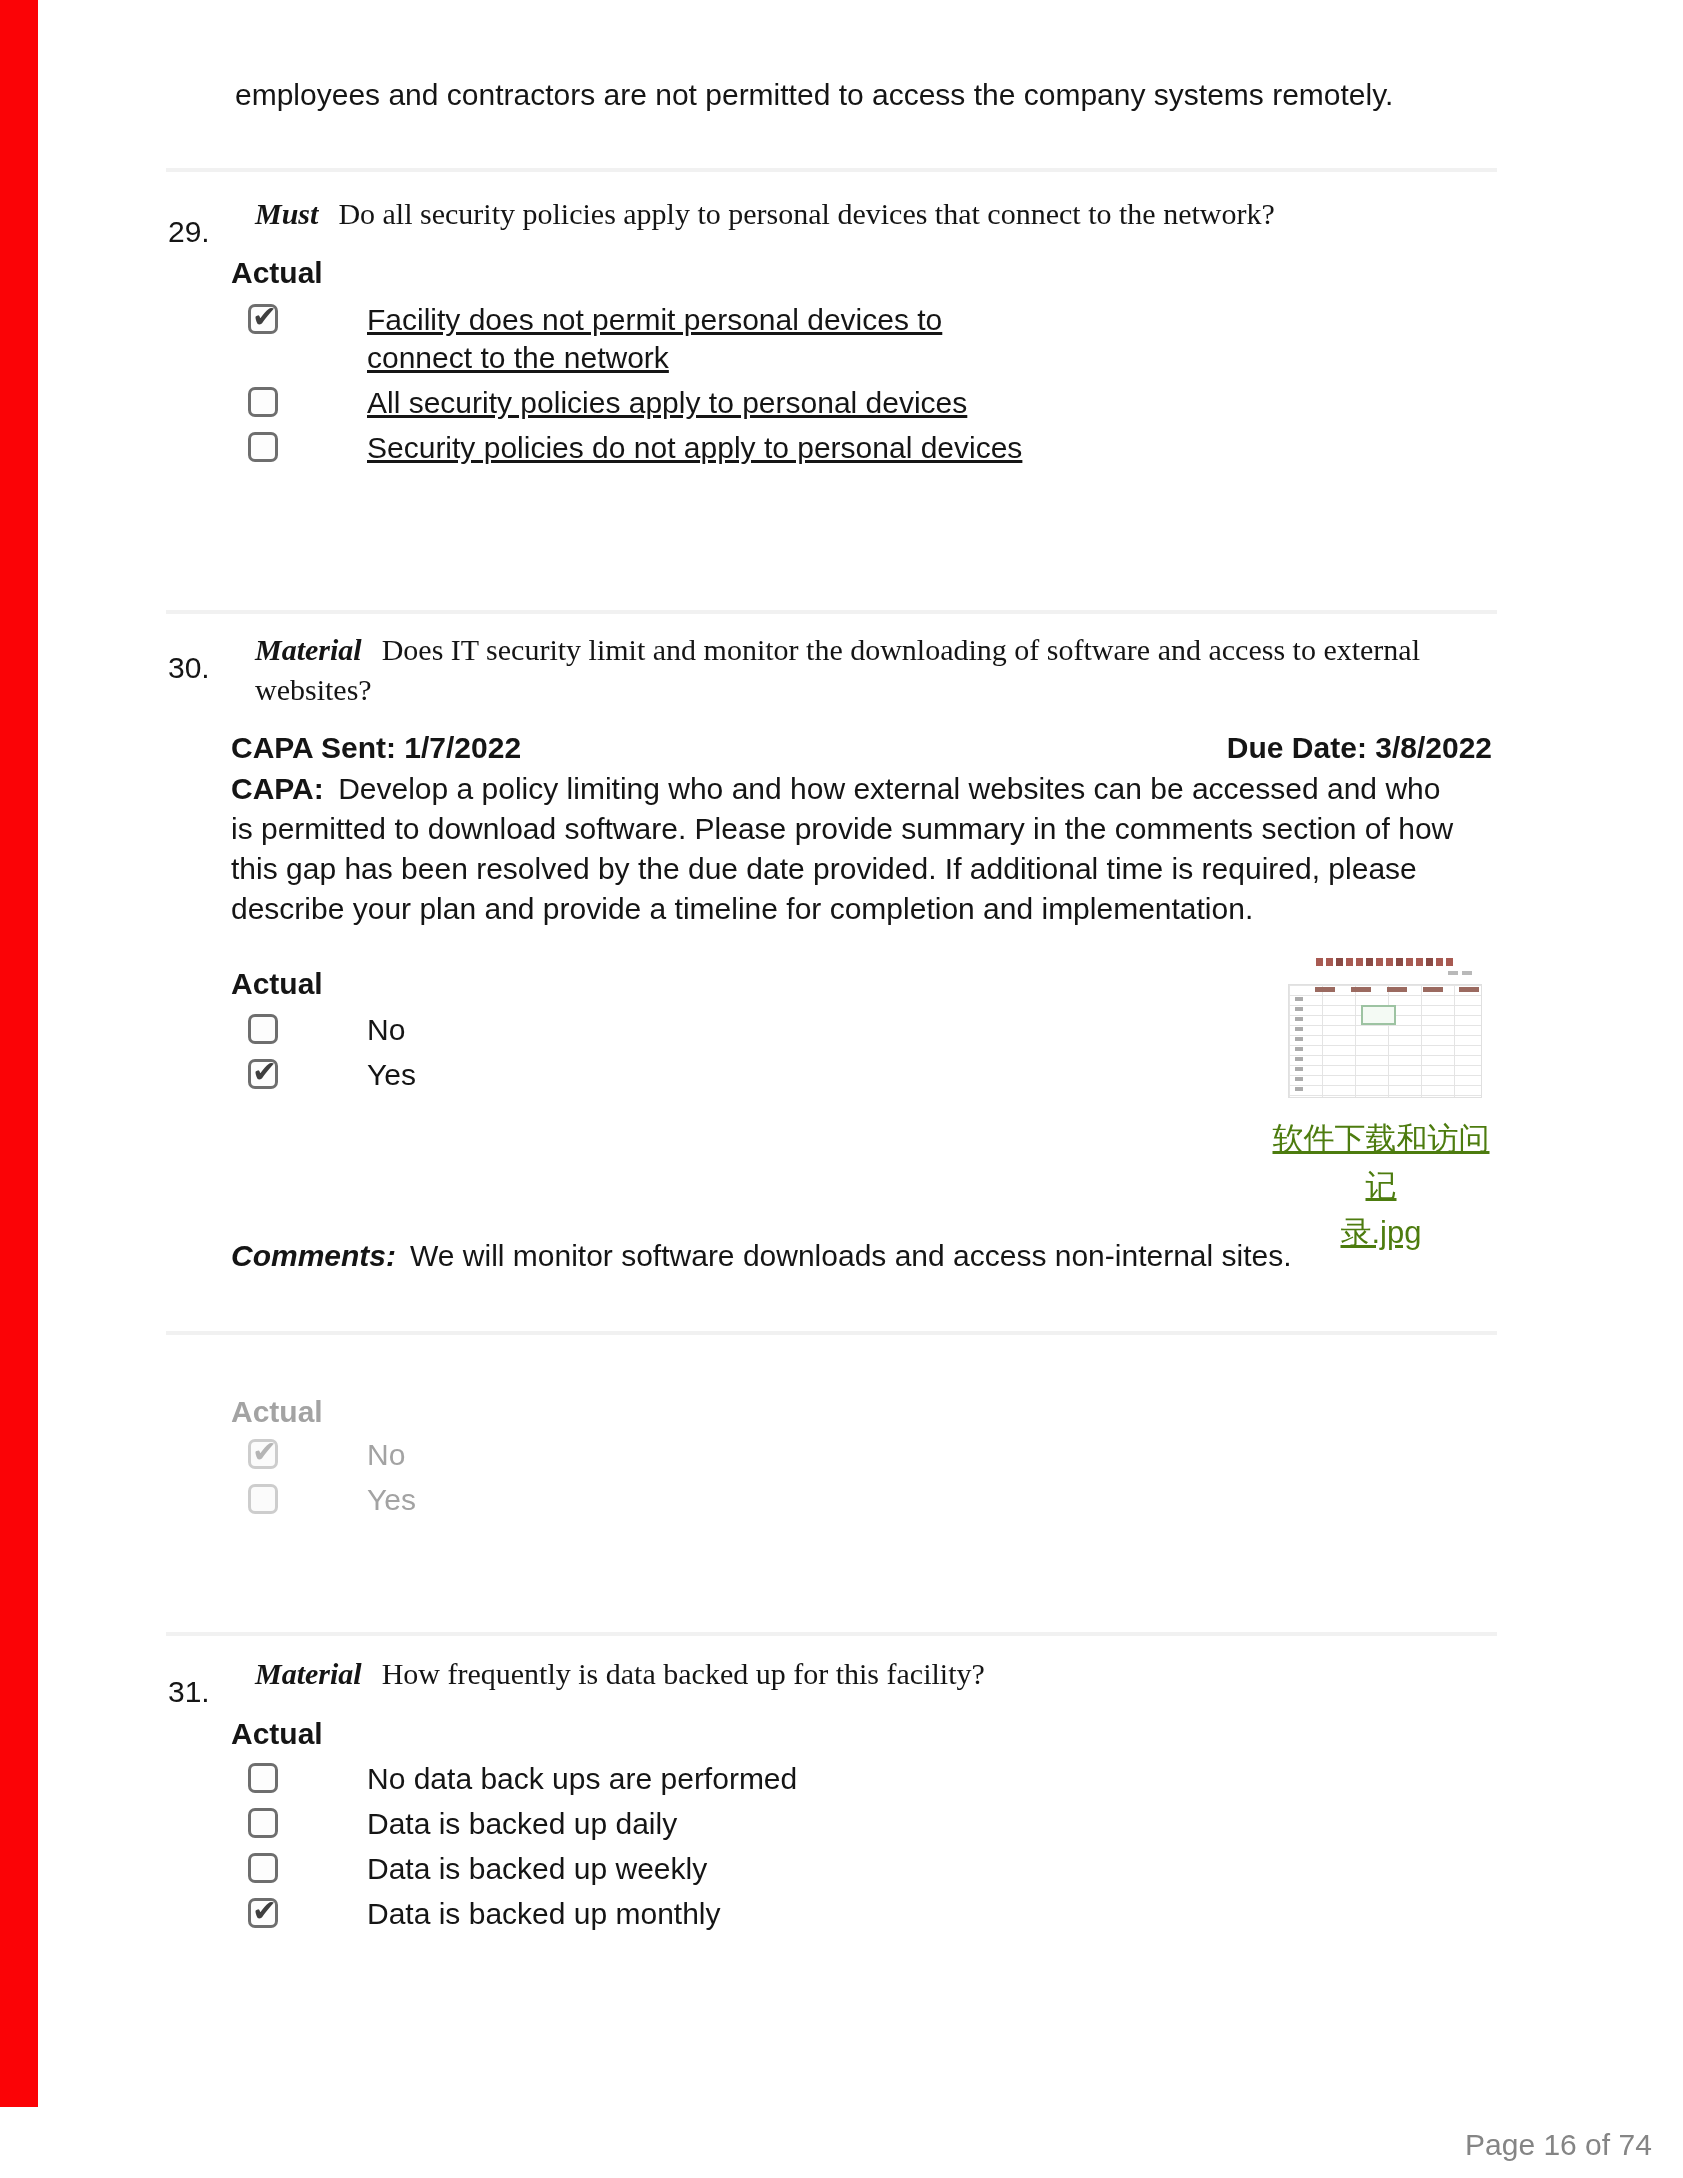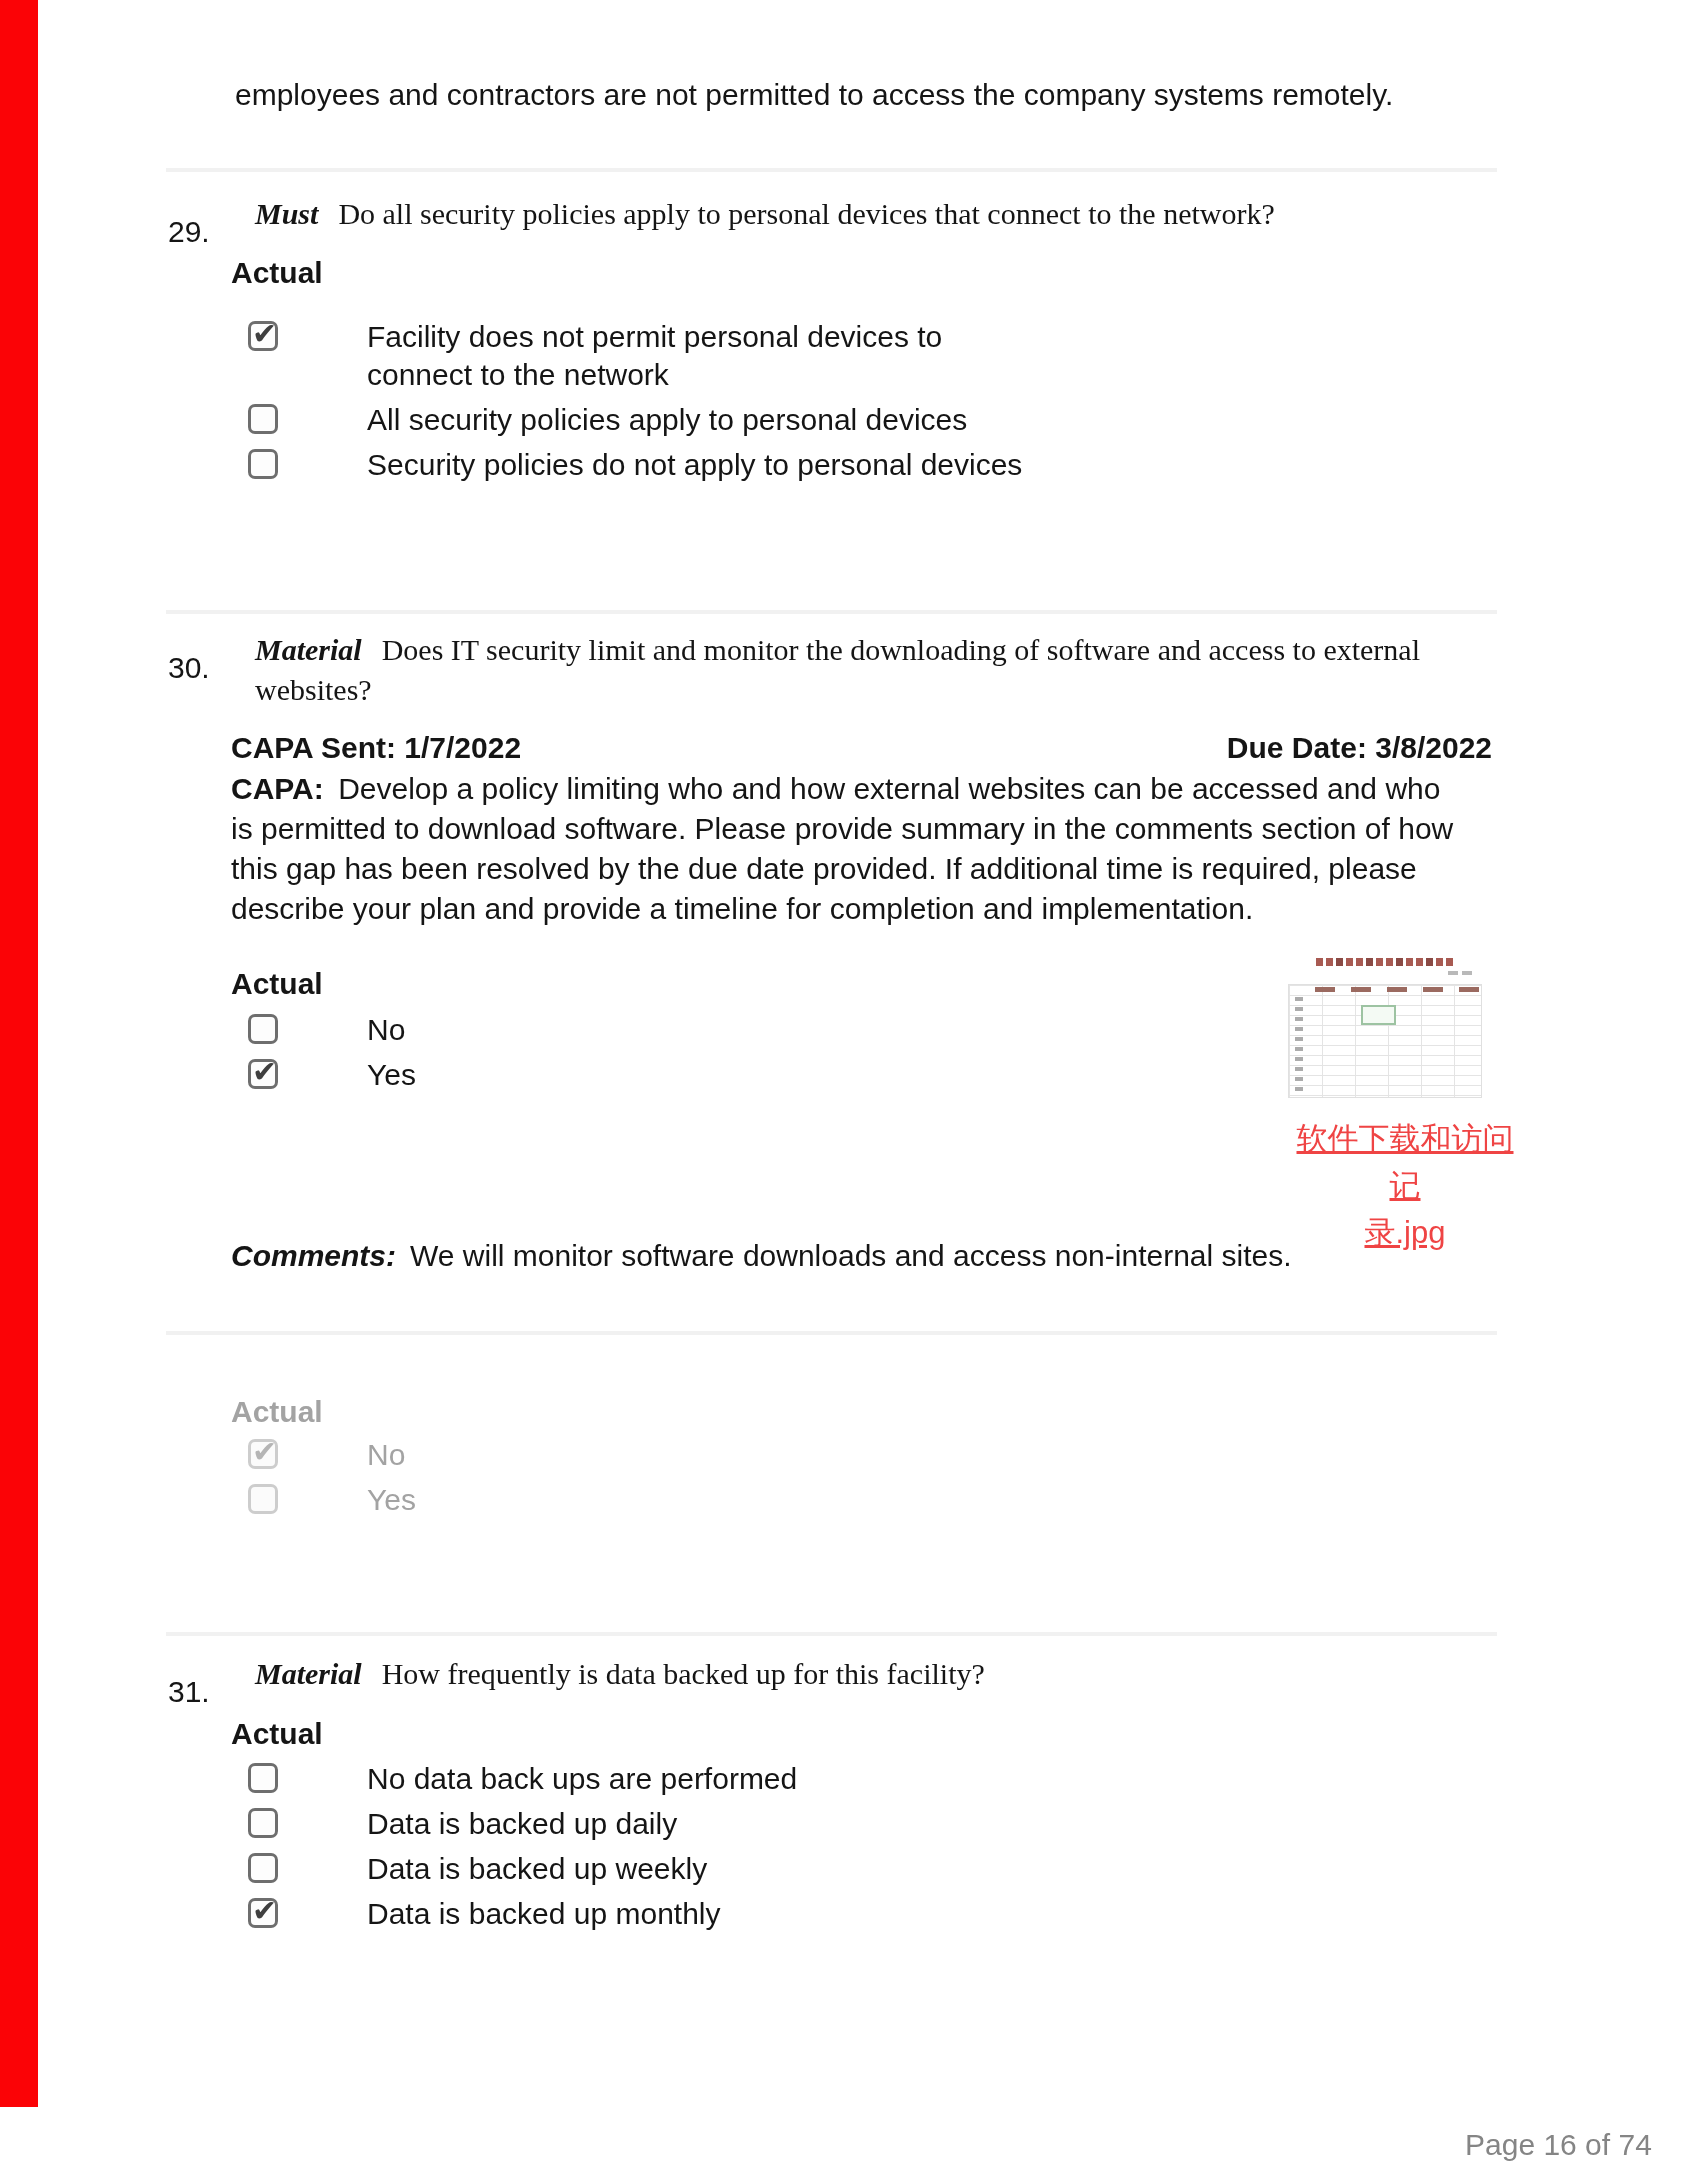--- a/index.html
+++ b/index.html
@@ -87,21 +87,21 @@
 
   <div class="divider" style="top:168px;"></div>
 
   <div class="qline" style="top:194px;">
     <span class="qnum">29.</span>
     <div class="qtext"><span class="kw">Must</span><span>Do all security policies apply to personal devices that connect to the network?</span></div>
   </div>
 
   <div class="actual" style="top:253px;">Actual</div>
 
-  <div class="opts" style="top:318px; width:1089px;">
+  <div class="opts" style="top:301px; width:1089px;text-decoration:underline;">
     <div class="opt">
       <span class="box checked"></span>
       <span class="olabel" style="width:634px;">Facility does not permit personal devices to connect to the network</span>
     </div>
     <div class="opt">
       <span class="box"></span>
       <span class="olabel">All security policies apply to personal devices</span>
     </div>
     <div class="opt">
       <span class="box"></span>
@@ -166,21 +166,21 @@
           <i></i>
           <i></i>
           <i></i>
           <i></i>
         </div>
       <div class="sheet-nums"></div>
       <div class="sheet-sel"></div>
     </div>
   </div>
 
-  <div class="attach-link" style="color:#ef4444;margin-left:24px;">
+  <div class="attach-link" style="color:#4d7c0f;">
     <div>软件下载和访问记</div>
     <div>录.jpg</div>
   </div>
 
   <div class="comments" style="top:1236px;">
     <span class="clabel">Comments:</span><span>We will monitor software downloads and access non-internal sites.</span>
   </div>
 
   <div class="divider" style="top:1331px;"></div>
 

